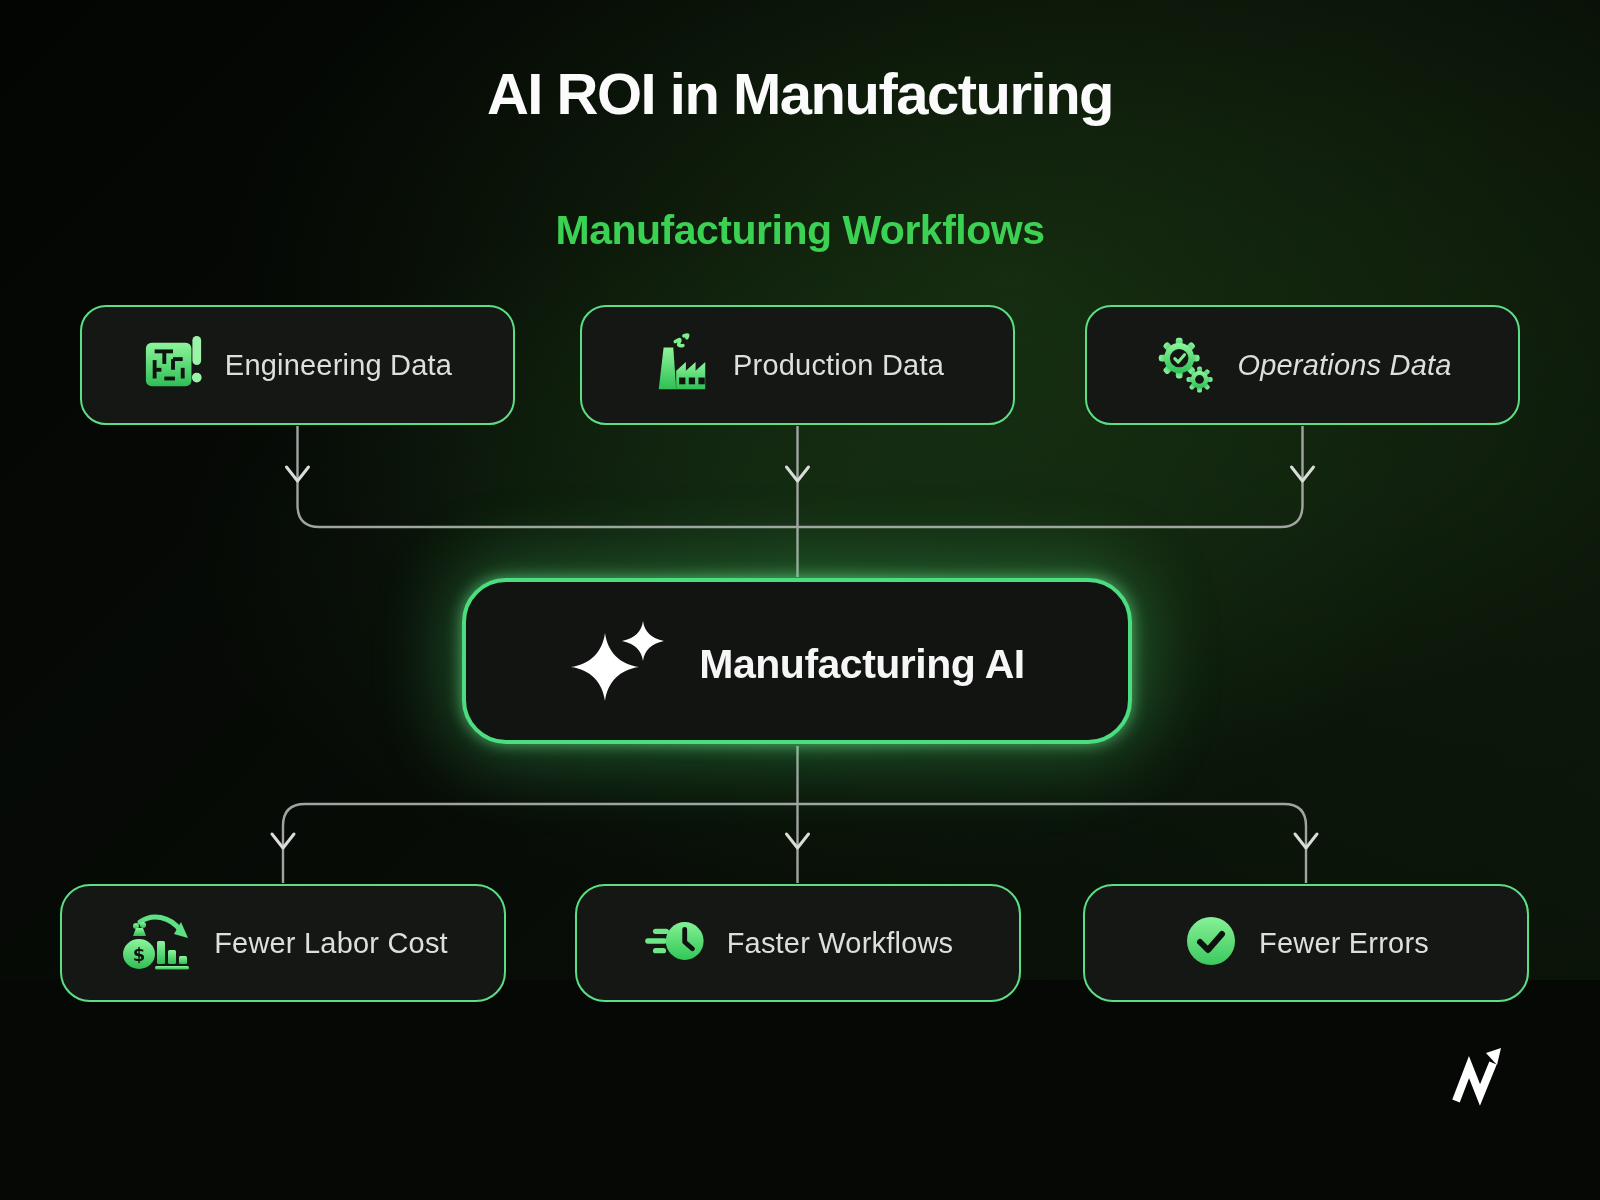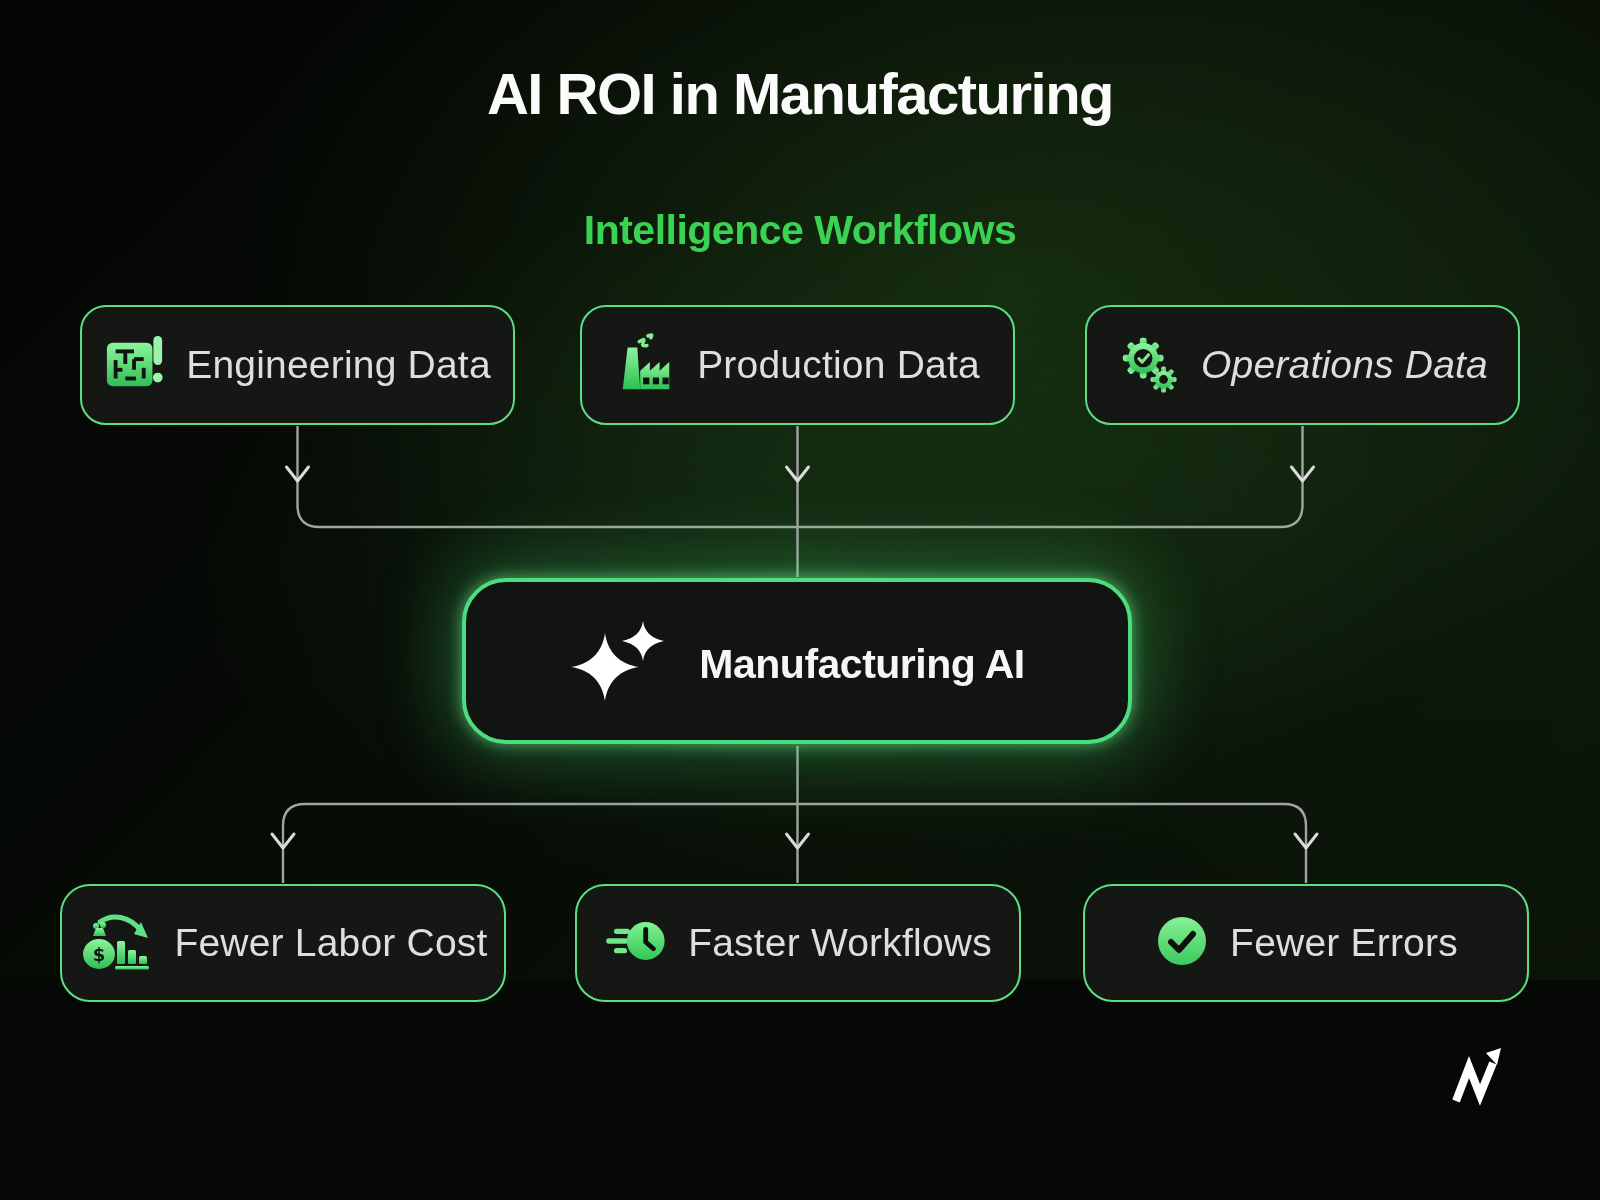--- a/index.html
+++ b/index.html
@@ -24,21 +24,21 @@
   .section-title{
     position:absolute;top:207px;left:0;width:100%;
     text-align:center;color:#3bd153;
     font-size:41px;font-weight:700;letter-spacing:-0.5px;
   }
   .node{
     position:absolute;display:flex;align-items:center;justify-content:center;
     gap:20px;background:#151715;border:2.5px solid #5cdf84;
     box-sizing:border-box;
   }
-  .node .label{color:#dddfdd;font-size:39px;font-weight:500;letter-spacing:0.2px;}
+  .node .label{color:#dddfdd;font-size:29px;font-weight:500;letter-spacing:0.2px;}
   .node.top{width:435px;height:120px;top:305px;border-radius:26px;}
   .node.bottom{width:446px;height:118px;top:884px;border-radius:30px;}
   #node-engineering{left:80px;}
   #node-production{left:580px;}
   #node-operations{left:1085px;font-style:italic;}
   #node-labor{left:60px;}
   #node-workflows{left:575px;}
   #node-errors{left:1083px;}
   .glow{
     position:absolute;left:412px;top:535px;width:770px;height:255px;
@@ -57,21 +57,21 @@
   .center-sub{color:#b0b4b0;font-size:31px;font-weight:400;margin-top:8px;}
   svg.connectors{position:absolute;left:0;top:0;}
   .logo{position:absolute;left:1448px;top:1044px;}
 </style>
 </head>
 <body>
 
 <div class="canvas">
 
   <div class="page-title">AI ROI in Manufacturing</div>
-  <div class="section-title">Intelligence Workflows</div>
+  <div class="section-title">Manufacturing Workflows</div>
 
   <svg class="connectors" width="1600" height="1200" viewBox="0 0 1600 1200">
     <g fill="none" stroke="#a9ada9" stroke-width="2.4" opacity="0.95">
       <path d="M297.5 426 L297.5 505 Q297.5 527 319.5 527 L1280.5 527 Q1302.5 527 1302.5 505 L1302.5 426"></path>
       <path d="M797.5 426 L797.5 577"></path>
       <path d="M797.5 746 L797.5 804"></path>
       <path d="M283 883 L283 826 Q283 804 305 804 L1284 804 Q1306 804 1306 826 L1306 883"></path>
       <path d="M797.5 804 L797.5 883"></path>
     </g>
     <g fill="none" stroke="#d9dcd9" stroke-width="3" stroke-linecap="round" stroke-linejoin="round">

